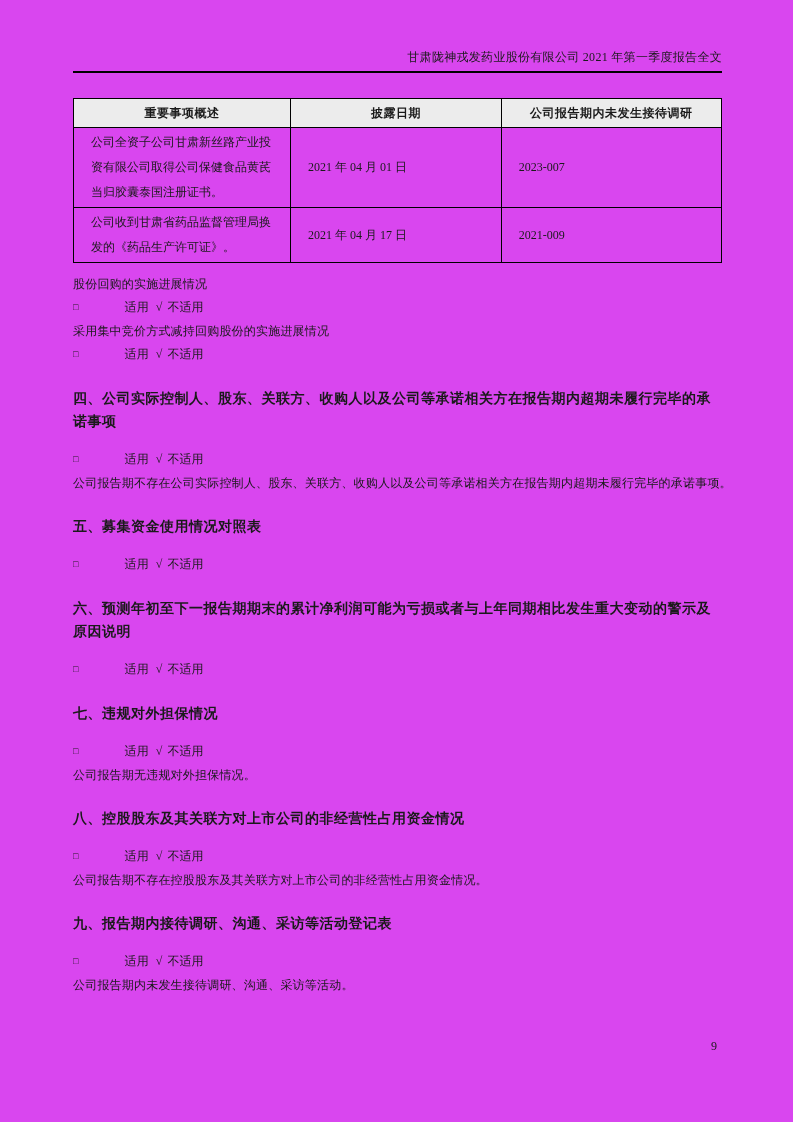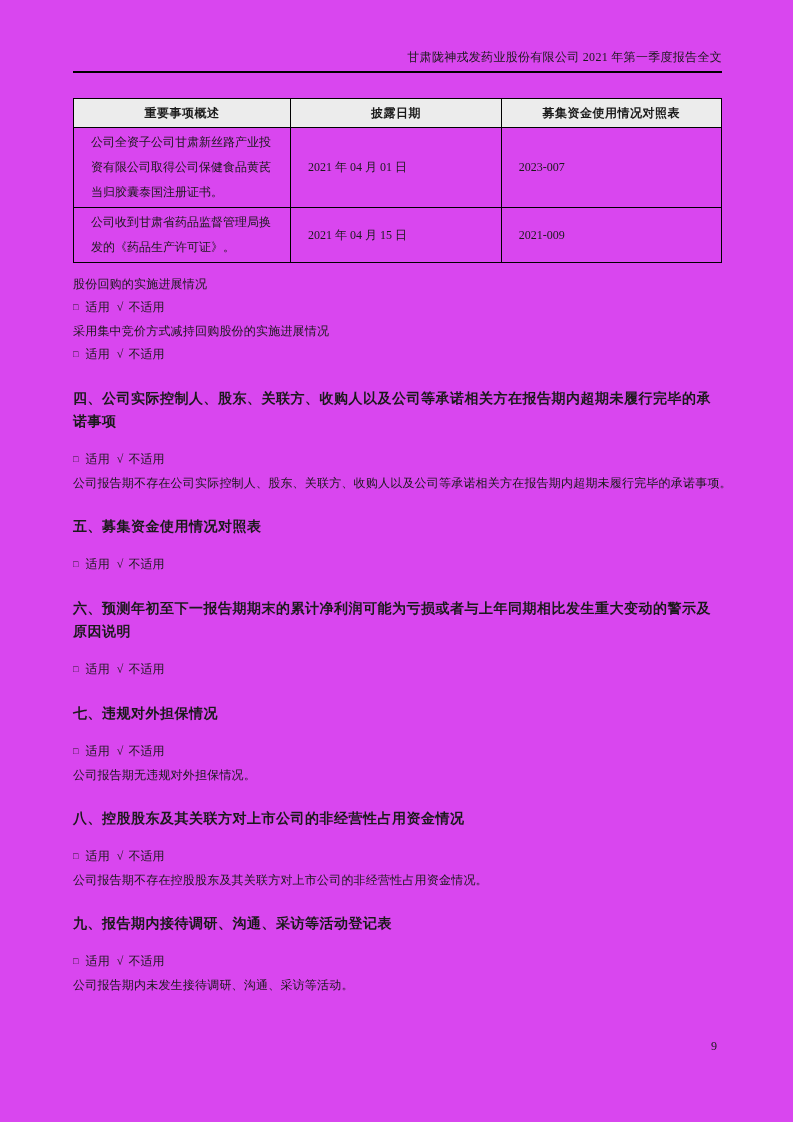--- a/index.html
+++ b/index.html
@@ -53,21 +53,21 @@
   .para {
     font-size: 12px;
     line-height: 14px;
     margin: 0 0 9px 0;
     letter-spacing: 0.2px;
   }
   .para.first-after-table { margin-top: 14px; }
   .nowrap { white-space: nowrap; }
   .applicability { font-size: 12px; line-height: 14px; margin: 0 0 9px 0; }
   .applicability .box { font-size: 9px; position: relative; top: -1px; margin-right: 7px; }
-  .applicability .lbl { margin-right: 7px; letter-spacing: 0.2px; }
+  .applicability .lbl { margin-right: 7px; letter-spacing: 0.2px; margin-left: 39px; }
   .applicability .chk { margin-right: 5px; }
   .sec-heading {
     font-size: 14px;
     font-weight: bold;
     line-height: 23px;
     letter-spacing: 0.5px;
     margin: 25px 0 19px 0;
     font-family: "Liberation Sans", "DejaVu Sans", sans-serif;
   }
   .note { font-size: 12px; line-height: 14px; margin: 0 0 9px 0; letter-spacing: 0.2px; }
@@ -86,32 +86,32 @@
 
     <div class="doc-header">
       <span>甘肃陇神戎发药业股份有限公司 2021 年第一季度报告全文</span>
     </div>
 
     <table class="disclosure">
       <thead>
         <tr>
           <th>重要事项概述</th>
           <th>披露日期</th>
-          <th>募集资金使用情况对照表</th>
+          <th>公司报告期内未发生接待调研</th>
         </tr>
       </thead>
       <tbody>
         <tr>
           <td class="c1">公司全资子公司甘肃新丝路产业投资有限公司取得公司保健食品黄芪当归胶囊泰国注册证书。</td>
           <td class="c2">2021 年 04 月 01 日</td>
           <td class="c3">2023-007</td>
         </tr>
         <tr>
           <td class="c1">公司收到甘肃省药品监督管理局换发的《药品生产许可证》。</td>
-          <td class="c2">2021 年 04 月 15 日</td>
+          <td class="c2">2021 年 04 月 17 日</td>
           <td class="c3">2021-009</td>
         </tr>
       </tbody>
     </table>
 
     <p class="para first-after-table nowrap">股份回购的实施进展情况</p>
 
     <p class="applicability nowrap">
       <span class="box">□</span><span class="lbl">适用</span><span class="chk">√</span><span>不适用</span>
     </p>

